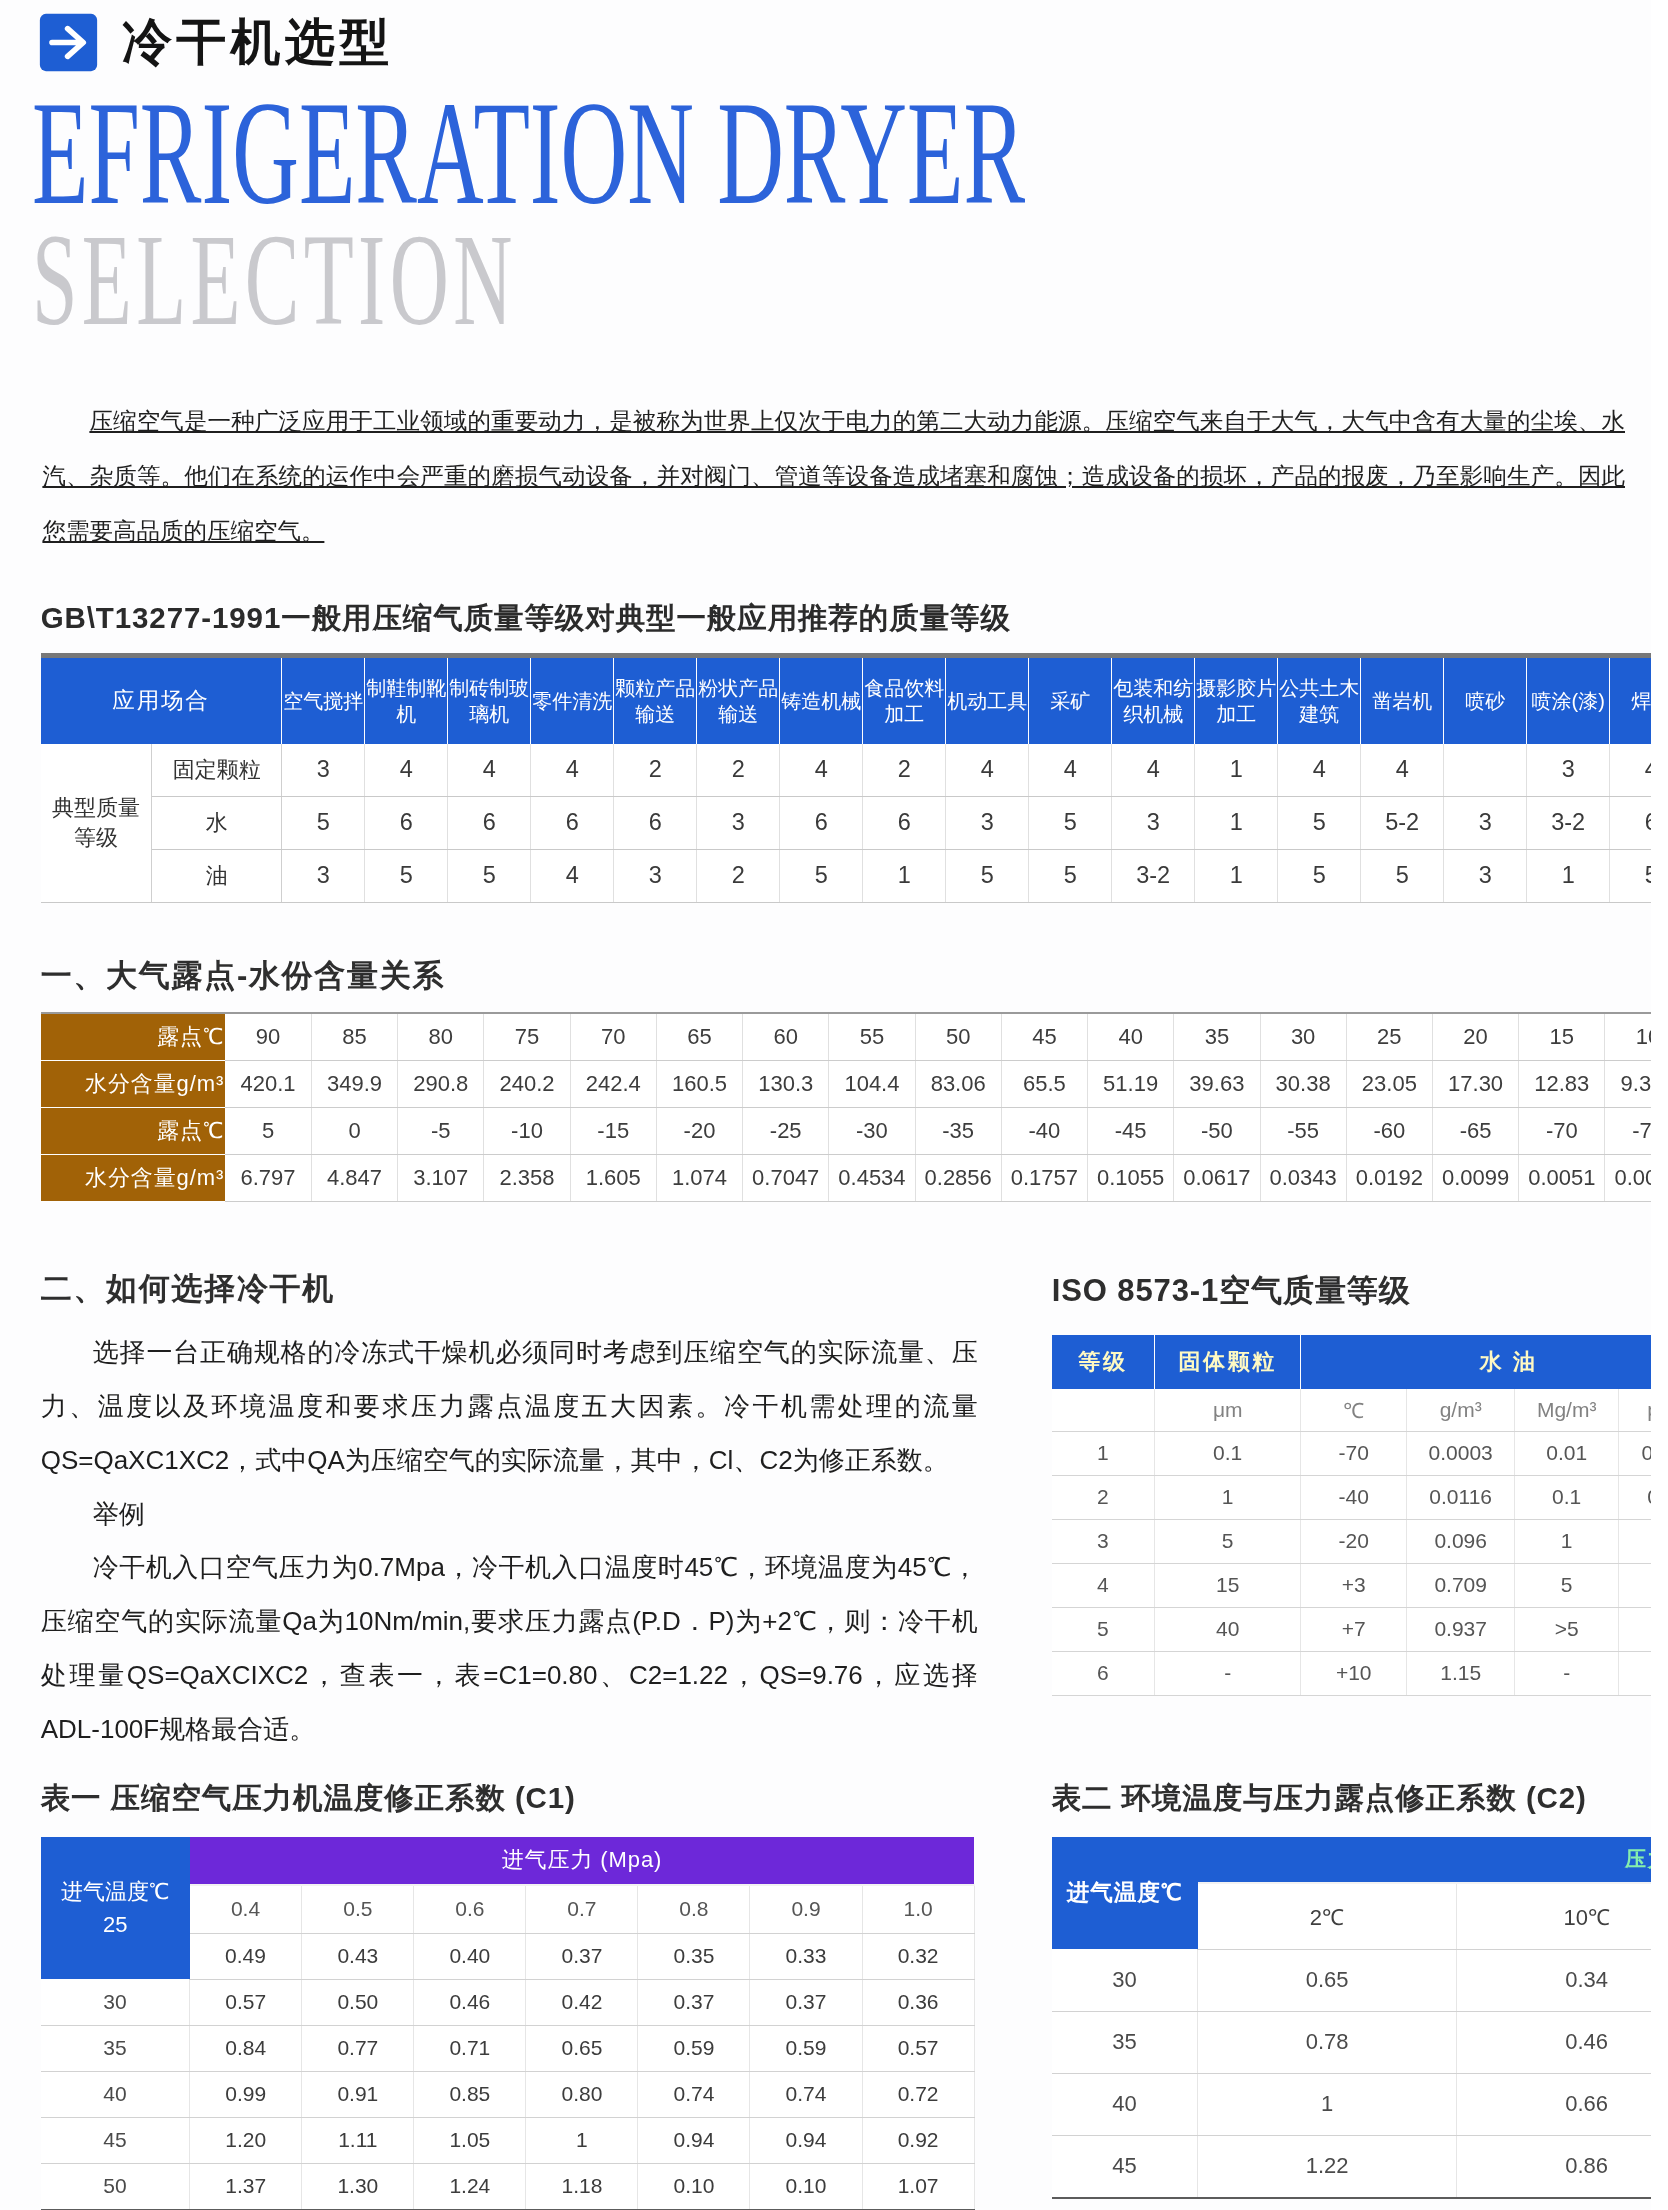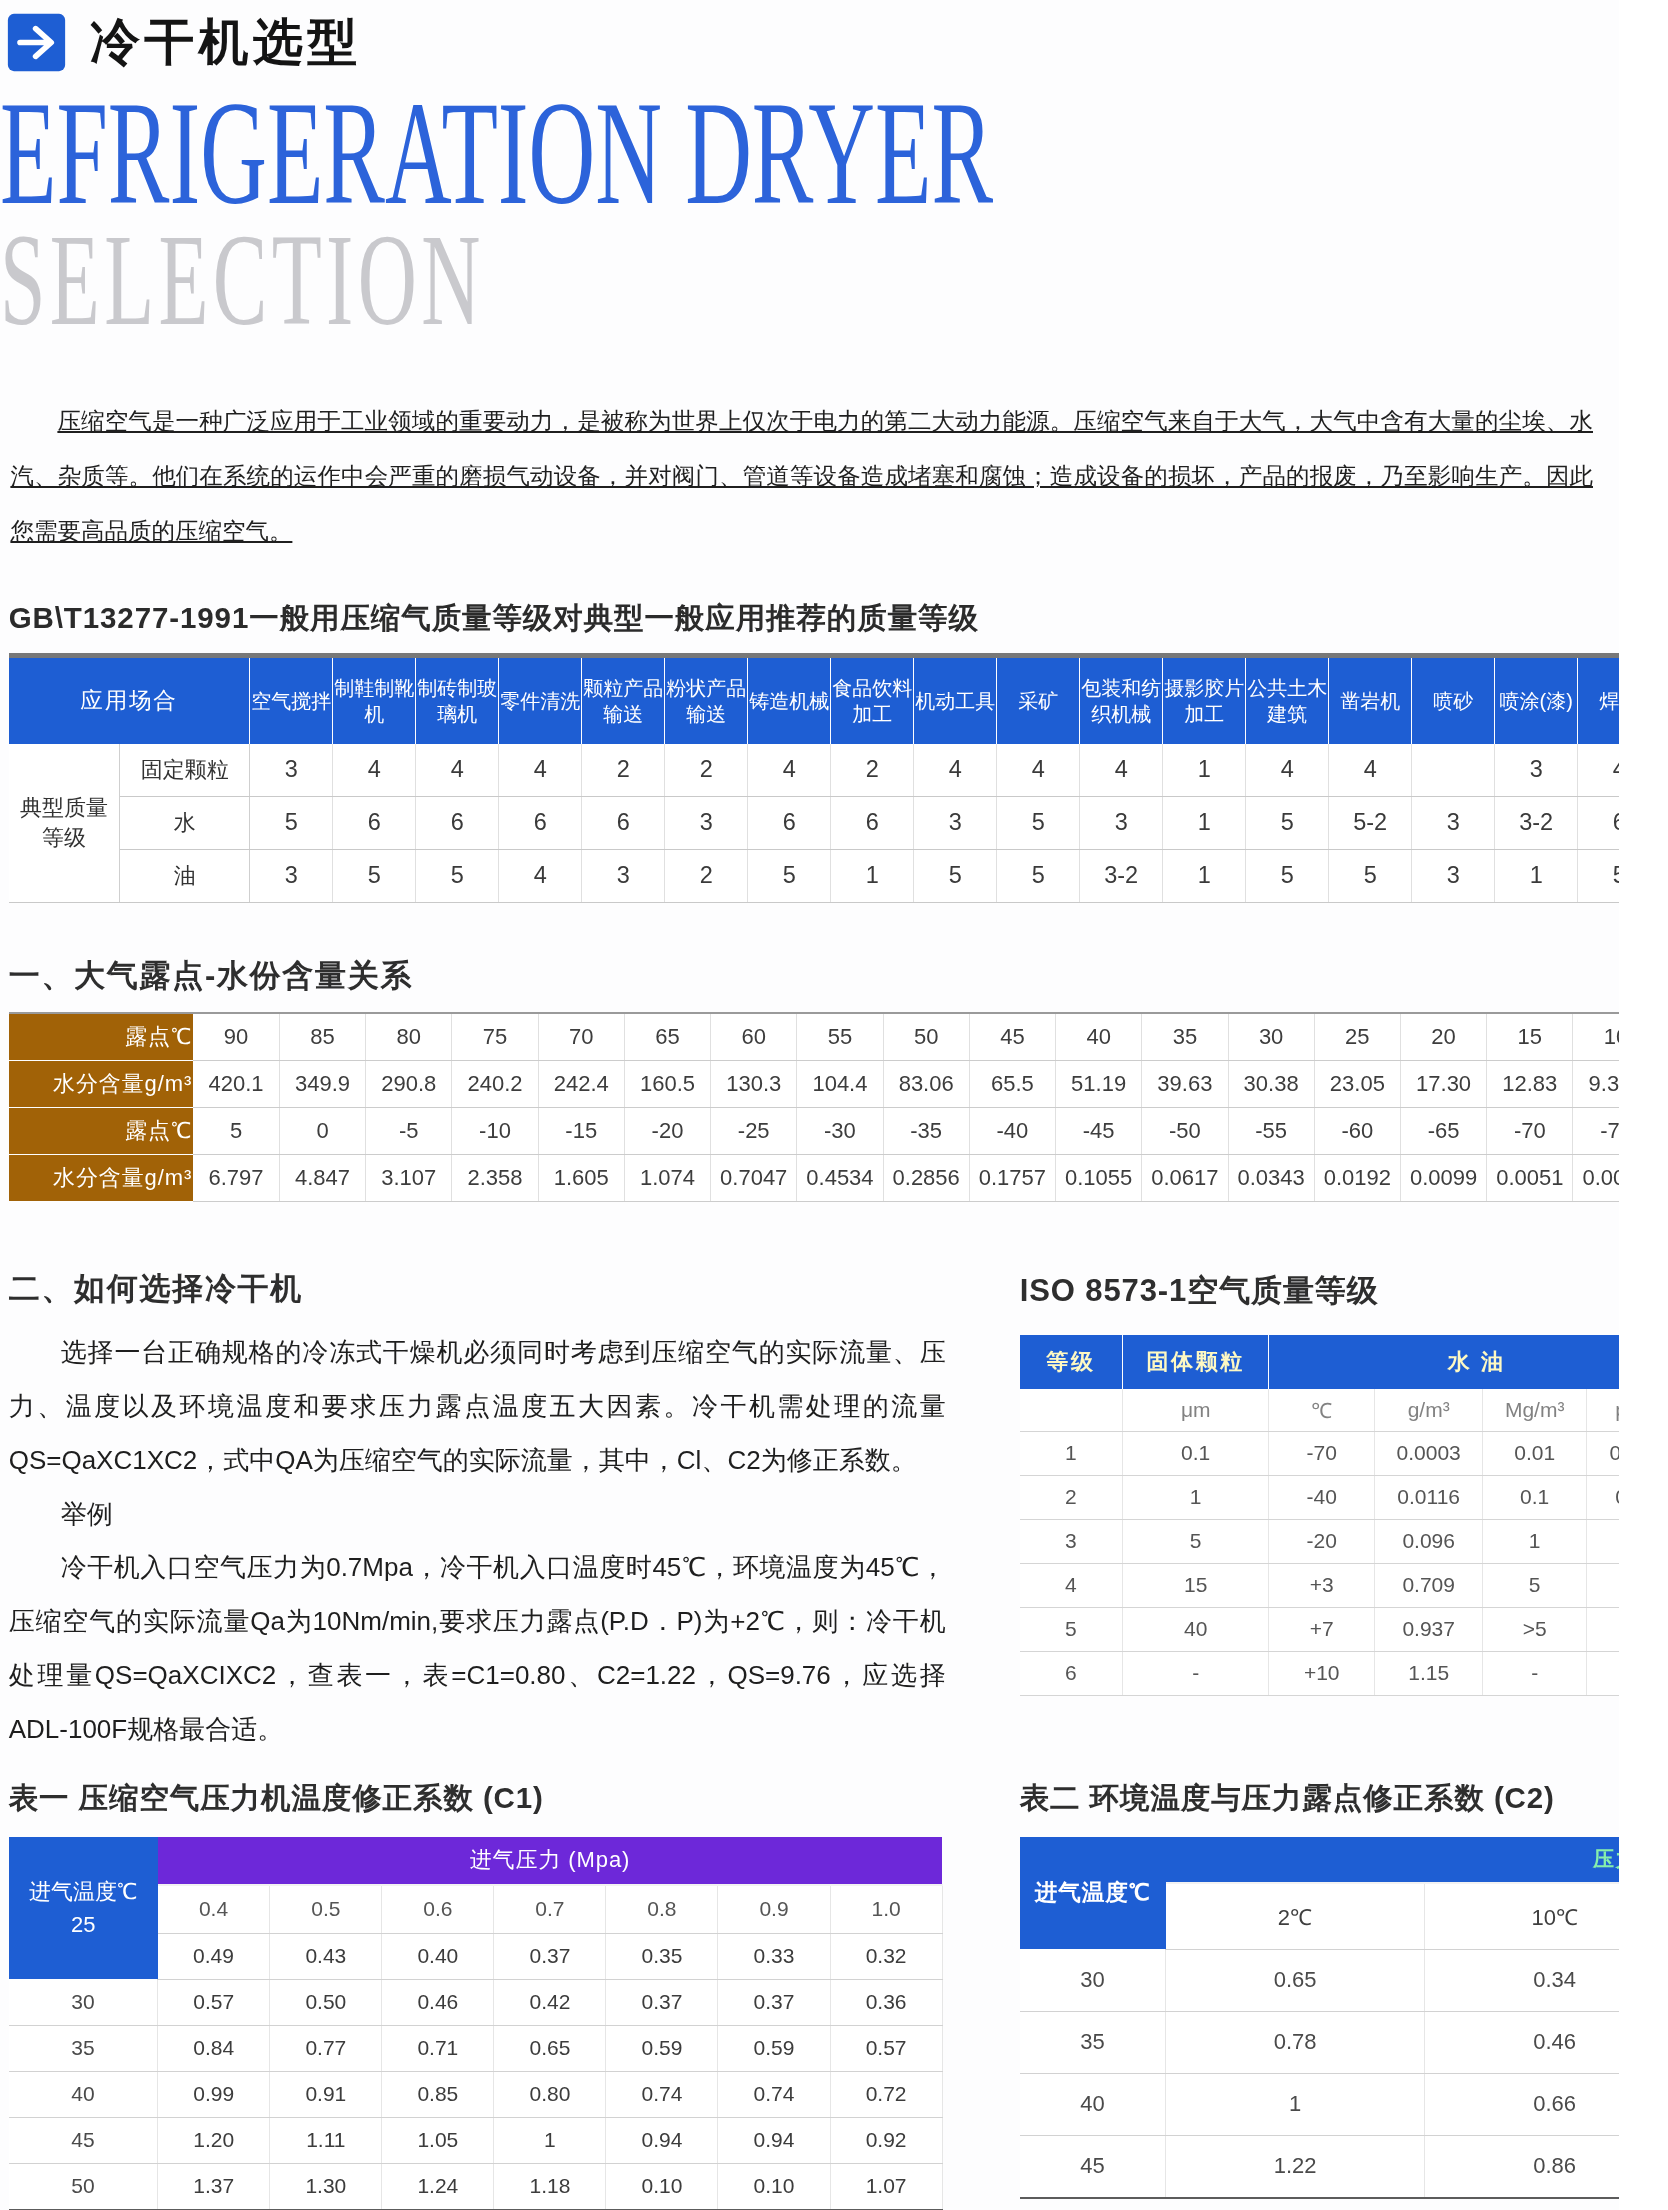--- a/index.html
+++ b/index.html
@@ -1,18 +1,18 @@
 <!DOCTYPE html>
 <html style="font-size:14px"><head>
 <meta charset="utf-8">
 <style>
   html,body{margin:0;padding:0;background:#ffffff;}
   .page{
     position:relative;width:1619px;height:2211px;overflow:hidden;
-    background:#fdfdfe;font-family:"Liberation Sans",sans-serif;color:#222;
+    background:#fdfdfe;font-family:"Liberation Sans",sans-serif;color:#222;padding-left:32px;
   }
   
   .title-row{display:flex;align-items:center;gap:24px;padding:8.7px 0 0 7px;}
   .badge{width:59px;height:59px;display:block;}
   .page-title{margin:0;font-size:50px;font-weight:700;color:#141414;letter-spacing:4.3px;}
   .en1{
     font-family:"Liberation Serif",serif;font-size:149px;line-height:.92;color:#2c63da;
     transform:scaleX(.62);transform-origin:left;white-space:nowrap;margin-top:8.7px;font-weight:400;
   }
   .en2{

